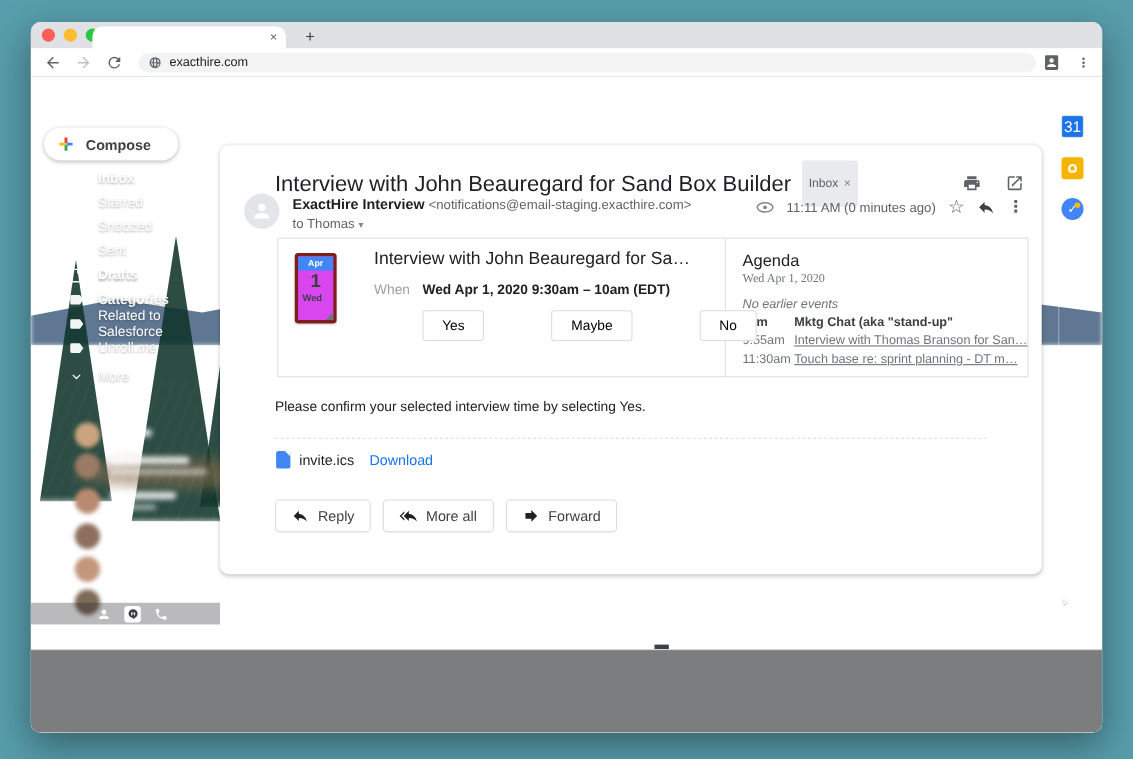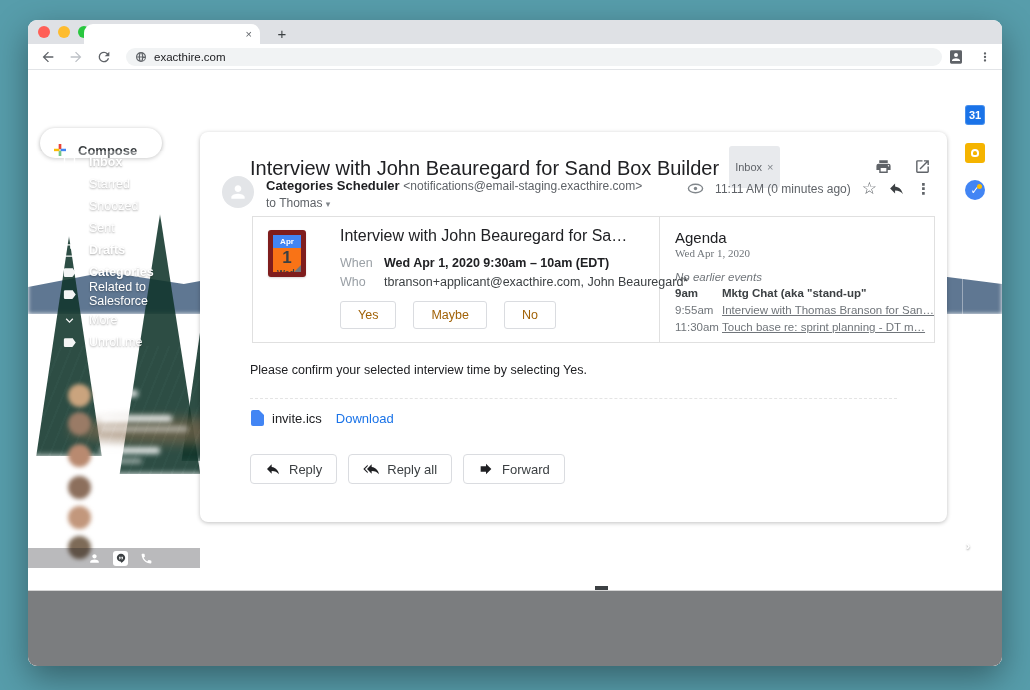--- a/index.html
+++ b/index.html
@@ -32,21 +32,21 @@
   .tree { position:absolute; background:#10352b; filter:blur(3px); opacity:.88; clip-path:polygon(50% 0,8% 100%,92% 100%); }
   .t1{left:2px;top:140px;width:78px;height:220px}
   .t2{left:84px;top:118px;width:96px;height:260px}
   .t3{left:148px;top:160px;width:70px;height:205px}
   .rock { position:absolute; left:40px; top:322px; width:240px; height:26px; background:#8a6d4f; border-radius:50%; filter:blur(6px); opacity:.6; }
   .ripples { position:absolute; left:0; top:250px; width:100%; height:222px; opacity:.5;
     background:repeating-linear-gradient(112deg, rgba(255,255,255,.10) 0 2px, rgba(0,0,0,0) 2px 10px); mix-blend-mode:overlay; }
 
   
   .sidebar { position:absolute; left:0; top:0; width:172px; height:472px; }
-  .compose { position:absolute; left:12px; top:32px; width:122px; height:30px; background:#fff; border-radius:16px; box-shadow:0 1px 4px rgba(0,0,0,.3); display:flex; align-items:flex-end; gap:10px; padding-left:12px; }
+  .compose { position:absolute; left:12px; top:20px; width:122px; height:30px; background:#fff; border-radius:16px; box-shadow:0 1px 4px rgba(0,0,0,.3); display:flex; align-items:center; gap:10px; padding-left:12px; }
   .compose-label { font-size:13px; color:#3c4043; font-weight:bold; }
   .navlist { position:absolute; left:0; top:55px; width:166px; }
   .navitem { height:22px; display:flex; align-items:center; gap:12px; padding-left:34px; color:#fff; position:relative; }
   .navitem .lbl { font-size:12.5px; text-shadow:0 1px 2px rgba(0,0,0,.35); }
   .navitem.bold .lbl { font-weight:bold; }
   .navitem.selected { background:rgba(255,255,255,.32); border-radius:0 14px 14px 0; }
   .navitem.selected .lbl { font-weight:bold; }
   .navitem .count { position:absolute; right:12px; font-size:11.5px; font-weight:bold; }
   .nav-ico { width:15px; height:15px; flex:0 0 auto; opacity:.95; }
   .more-row { margin-top:4px; }
@@ -62,21 +62,21 @@
   .mtoolbar { position:absolute; left:172px; top:0; width:747px; height:36px; display:flex; align-items:center; color:#fff; }
   .mt-ic { width:17px; height:17px; opacity:.92; flex:0 0 auto; }
   .mt-sep { width:1px; height:16px; background:rgba(255,255,255,.45); margin:0 9px; }
   .mt-right { margin-left:auto; display:flex; align-items:center; gap:16px; padding-right:14px; }
   .pag { font-size:12px; opacity:.95; }
   .chev { font-size:13px; opacity:.95; }
 
   
   .strip-divider { position:absolute; left:934px; top:0; width:1px; height:472px; background:rgba(255,255,255,.38); }
   .sidestrip { position:absolute; left:936px; top:0; width:24px; text-align:center; }
-  .ss-cal { position:absolute; left:1px; top:9px; width:20px; height:20px; background:#1a73e8; border:1px solid #fff3; border-radius:3px; color:#fff; font-size:11px; font-weight:bold; display:flex; align-items:center; justify-content:center; }
+  .ss-cal { position:absolute; left:1px; top:9px; width:20px; height:20px; background:#1a73e8; border:1px solid #fff3; border-radius:3px; color:#fff; font-size:14px; font-weight:normal; display:flex; align-items:center; justify-content:center; }
   .ss-keep { position:absolute; left:1px; top:47px; width:20px; height:20px; background:#f5b400; border-radius:3px; display:flex; align-items:center; justify-content:center; }
   .bulb { width:8px; height:8px; border:2px solid #fff; border-radius:50% 50% 40% 40%; }
   .ss-tasks { position:absolute; left:1px; top:84px; width:20px; height:20px; background:#4285f4; border-radius:50%; display:flex; align-items:center; justify-content:center; color:#fff; font-size:11px; }
   .ss-tasks::after{content:"";position:absolute;right:3px;top:4px;width:5px;height:5px;background:#fbbc04;border-radius:50%;}
   .ss-div { position:absolute; left:2px; top:124px; width:18px; height:1px; background:rgba(255,255,255,.55); }
   .ss-plus { position:absolute; left:0; top:146px; width:22px; color:#fff; font-size:17px; font-weight:300; }
   .ss-chev { position:absolute; left:938px; top:442px; color:#fff; font-size:13px; font-weight:bold; text-shadow:0 1px 2px rgba(0,0,0,.4); }
 
   
   .card { position:absolute; left:172px; top:36px; width:747px; height:390px; background:#fff; border-radius:8px; box-shadow:0 1px 4px rgba(0,0,0,.25); }
@@ -91,33 +91,33 @@
   .sender-email { font-size:12px; color:#5f6368; }
   .to-line { position:absolute; left:66px; top:64px; font-size:12px; color:#5f6368; }
   .meta { position:absolute; right:16px; top:48px; display:flex; align-items:center; gap:11px; }
   .meta .time { font-size:12px; color:#5f6368; white-space:nowrap; }
   .star { font-size:17px; color:#5f6368; line-height:1; }
   .dots3 { font-size:15px; color:#5f6368; letter-spacing:0; line-height:1; font-weight:bold; }
 
   
   .invite { position:absolute; left:52px; top:84px; width:683px; height:127px; border:1px solid #e0e0e0; display:flex; }
   .inv-left { width:426px; position:relative; border-right:1px solid #e0e0e0; }
-  .minical { position:absolute; left:15px; top:13px; width:38px; height:47px; border:5px solid #7f1d1d; border-radius:3px; background:#f97316; box-shadow:0 1px 2px rgba(0,0,0,.15); overflow:hidden; }
+  .minical { position:absolute; left:15px; top:13px; width:38px; height:64px; border:3px solid #7f1d1d; border-radius:3px; background:#d946ef; box-shadow:0 1px 2px rgba(0,0,0,.15); overflow:hidden; }
   .mc-mon { height:13px; background:#4285f4; color:#fff; font-size:8px; font-weight:bold; display:flex; align-items:center; justify-content:center; }
   .mc-day { font-size:17px; font-weight:bold; color:#3c4043; text-align:center; line-height:20px; }
   .mc-wd { font-size:8.5px; font-weight:bold; color:#3c4043; padding-left:4px; }
   .mc-fold { position:absolute; right:-1px; bottom:-1px; width:0; height:0; border-left:9px solid transparent; border-bottom:9px solid #70757a; }
   .inv-body { position:absolute; left:87px; top:10px; right:10px; }
   .inv-title { font-size:16px; color:#202124; margin-bottom:11px; white-space:nowrap; }
   .inv-row { display:flex; font-size:12.5px; margin-bottom:5px; white-space:nowrap; }
   .inv-lab { width:44px; color:#9aa0a6; flex:0 0 auto; }
   .inv-when { color:#202124; font-weight:bold; }
   .inv-who { color:#3c4043; }
   .rsvp { display:flex; gap:17px; margin-top:12px; }
-  .btn { background:#fff; border:1px solid #dadce0; border-radius:3px; color:#a16207; font-size:12.5px; padding:6px 17px; font-family:inherit; }
+  .btn { background:#fff; border:1px solid #dadce0; border-radius:3px; color:#000000; font-size:12.5px; padding:6px 17px; font-family:inherit;margin-left:44px; }
 
   
   .agenda { flex:1; padding:12px 0 0 15px; font-size:11.5px; }
   .ag-title { font-size:15px; color:#202124; }
   .ag-date { color:#70757a; font-size:11px; margin-top:1px;font-family:Liberation Serif, serif; }
   .ag-empty { color:#70757a; font-style:italic; margin-top:12px; }
   .ag-ev { display:flex; margin-top:4px; line-height:13px; }
   .ag-ev:first-of-type { margin-top:9px; }
   .ag-time { width:47px; color:#70757a; flex:0 0 auto; }
   .ag-ev.bold .ag-time, .ag-ev.bold .ag-name { color:#3c4043; font-weight:bold; }
@@ -244,31 +244,31 @@
                 <path fill="#fff" d="M17.63 5.84A2 2 0 0 0 16 5H5a2 2 0 0 0-2 2v10a2 2 0 0 0 2 2h11c.66 0 1.27-.32 1.63-.84L22 12l-4.37-6.16z"></path>
               </svg>
             <span class="lbl">Categories</span>
           </div>
           <div class="navitem">
             <svg class="nav-ico" viewBox="0 0 24 24">
                 <path fill="#fff" d="M17.63 5.84A2 2 0 0 0 16 5H5a2 2 0 0 0-2 2v10a2 2 0 0 0 2 2h11c.66 0 1.27-.32 1.63-.84L22 12l-4.37-6.16z"></path>
               </svg>
             <span class="lbl">Related to Salesforce</span>
           </div>
+          <div class="navitem">
+            <svg class="nav-ico" viewBox="0 0 24 24">
+                <path fill="#fff" d="M17.63 5.84A2 2 0 0 0 16 5H5a2 2 0 0 0-2 2v10a2 2 0 0 0 2 2h11c.66 0 1.27-.32 1.63-.84L22 12l-4.37-6.16z"></path>
+              </svg>
+            <span class="lbl">Unroll.me</span>
+          </div>
           <div class="navitem more-row">
             <svg class="nav-ico" viewBox="0 0 24 24">
                 <path fill="#fff" d="M7.41 8.59L12 13.17l4.59-4.58L18 10l-6 6-6-6 1.41-1.41z"></path>
               </svg>
             <span class="lbl">More</span>
-          </div>
-          <div class="navitem">
-            <svg class="nav-ico" viewBox="0 0 24 24">
-                <path fill="#fff" d="M17.63 5.84A2 2 0 0 0 16 5H5a2 2 0 0 0-2 2v10a2 2 0 0 0 2 2h11c.66 0 1.27-.32 1.63-.84L22 12l-4.37-6.16z"></path>
-              </svg>
-            <span class="lbl">Unroll.me</span>
           </div>
         </div>
 
         <div class="contacts">
           <div class="contact" style="top:6px">
               <span class="cav" style="background:#caa47e"></span>
               <span class="clines">
                 <span class="l1" style="display:block;width:38px"></span>
               </span>
             </div>
@@ -395,21 +395,21 @@
               <path fill="#5f6368" d="M19 19H5V5h7V3H5a2 2 0 0 0-2 2v14a2 2 0 0 0 2 2h14c1.1 0 2-.9 2-2v-7h-2v7zM14 3v2h3.59l-9.83 9.83 1.41 1.41L19 6.41V10h2V3h-7z"></path>
             </svg>
         </div>
 
         <div class="avatar">
           <svg width="20" height="20" viewBox="0 0 24 24">
               <path fill="#fff" d="M12 12c2.21 0 4-1.79 4-4s-1.79-4-4-4-4 1.79-4 4 1.79 4 4 4zm0 2c-2.67 0-8 1.34-8 4v2h16v-2c0-2.66-5.33-4-8-4z"></path>
             </svg>
         </div>
         <div class="sender-line">
-          <span class="sender-name">Categories Scheduler</span>
+          <span class="sender-name">ExactHire Interview</span>
           <span class="sender-email">&lt;notifications@email-staging.exacthire.com&gt;</span>
         </div>
         <div class="to-line"><span>to Thomas</span> <span style="font-size:9px;color:#80868b">▾</span></div>
 
         <div class="meta">
           <svg width="17" height="11" viewBox="0 0 24 14">
               <ellipse cx="12" cy="7" rx="10" ry="6" fill="none" stroke="#80868b" stroke-width="2"></ellipse>
               <circle cx="12" cy="7" r="2.4" fill="#80868b"></circle>
             </svg>
           <span class="time">11:11 AM (0 minutes ago)</span>
@@ -427,24 +427,20 @@
               <div class="mc-day">1</div>
               <div class="mc-wd">Wed</div>
               <div class="mc-fold"></div>
             </div>
             <div class="inv-body">
               <div class="inv-title">Interview with John Beauregard for Sa…</div>
               <div class="inv-row">
                   <span class="inv-lab">When</span>
                   <span class="inv-when">Wed Apr 1, 2020 9:30am – 10am (EDT)</span>
                 </div>
-              <div class="inv-row">
-                  <span class="inv-lab">Who</span>
-                  <span class="inv-who">tbranson+applicant@exacthire.com, John Beauregard*</span>
-                </div>
               <div class="rsvp">
                 <button class="btn">Yes</button>
                 <button class="btn">Maybe</button>
                 <button class="btn">No</button>
               </div>
             </div>
           </div>
           <div class="agenda">
             <div class="ag-title">Agenda</div>
             <div class="ag-date">Wed Apr 1, 2020</div>
@@ -477,21 +473,21 @@
           <button class="act-btn">
             <svg width="16" height="16" viewBox="0 0 24 24">
                 <path fill="#202124" d="M10 9V5l-7 7 7 7v-4.1c5 0 8.5 1.6 11 5.1-1-5-4-10-11-11z"></path>
               </svg>
             <span>Reply</span>
           </button>
           <button class="act-btn">
             <svg width="16" height="16" viewBox="0 0 24 24">
                 <path fill="#202124" d="M13 9V5l-7 7 7 7v-4.1c5 0 8.5 1.6 11 5.1-1-5-4-10-11-11zM7 8V5.5L.5 12 7 18.5V16l-4-4 4-4z"></path>
               </svg>
-            <span>Reply all</span>
+            <span>More all</span>
           </button>
           <button class="act-btn">
             <svg width="16" height="16" viewBox="0 0 24 24">
                 <path fill="#202124" d="M12 8V4l8 8-8 8v-4H4V8z"></path>
               </svg>
             <span>Forward</span>
           </button>
         </div>
       </div>
     </div>

